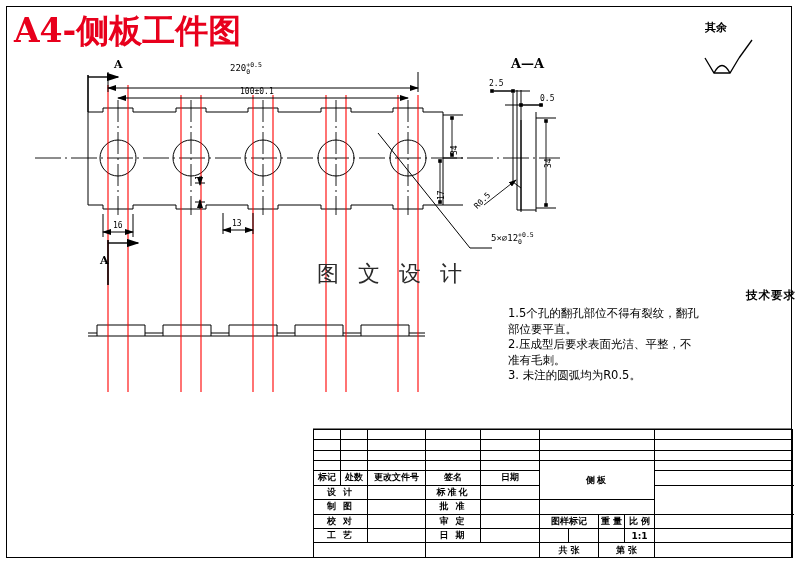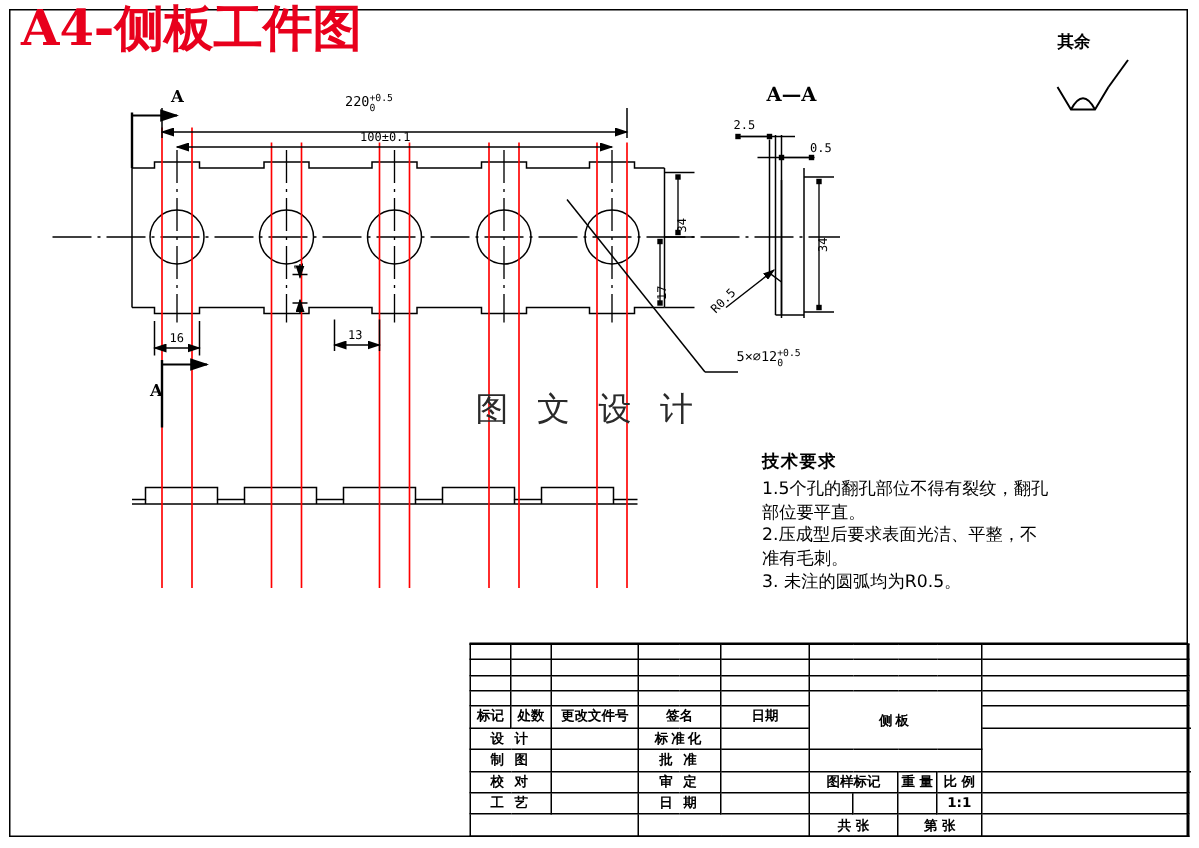--- a/index.html
+++ b/index.html
@@ -19,21 +19,21 @@
   
   #sheet-frame {
     position: absolute;
     left: 6px; top: 6px;
     width: 786px; height: 552px;
     border: 1.5px solid #000;
   }
   
   #doc-title {
     position: absolute;
-    left: 14px; top: 2px;
+    left: 14px; top: 14px;
     font-family: "DejaVu Serif", serif;
     font-weight: bold;
     font-size: 33px;
     line-height: 33px;
     color: #e8001c;
     letter-spacing: 0px;
     white-space: nowrap;
   }
   
   #drawing {
@@ -103,23 +103,23 @@
   
   #tech-req {
     position: absolute;
     left: 508px; top: 288px;
     width: 288px;
   }
   #tech-req-title {
     font-family: "DejaVu Sans", sans-serif;
     font-weight: bold;
     font-size: 11.5px;
-    text-align: left;
-    color: #000;
-    margin: 12px 0 3px 0;
+    text-align: right;
+    color: #000;
+    margin: 0 0 3px 0;
     letter-spacing: 1px;
   }
   .tech-item {
     font-family: "DejaVu Sans", sans-serif;
     font-weight: normal;
     font-size: 11.5px;
     line-height: 15.5px;
     color: #000;
     margin: 0;
   }

